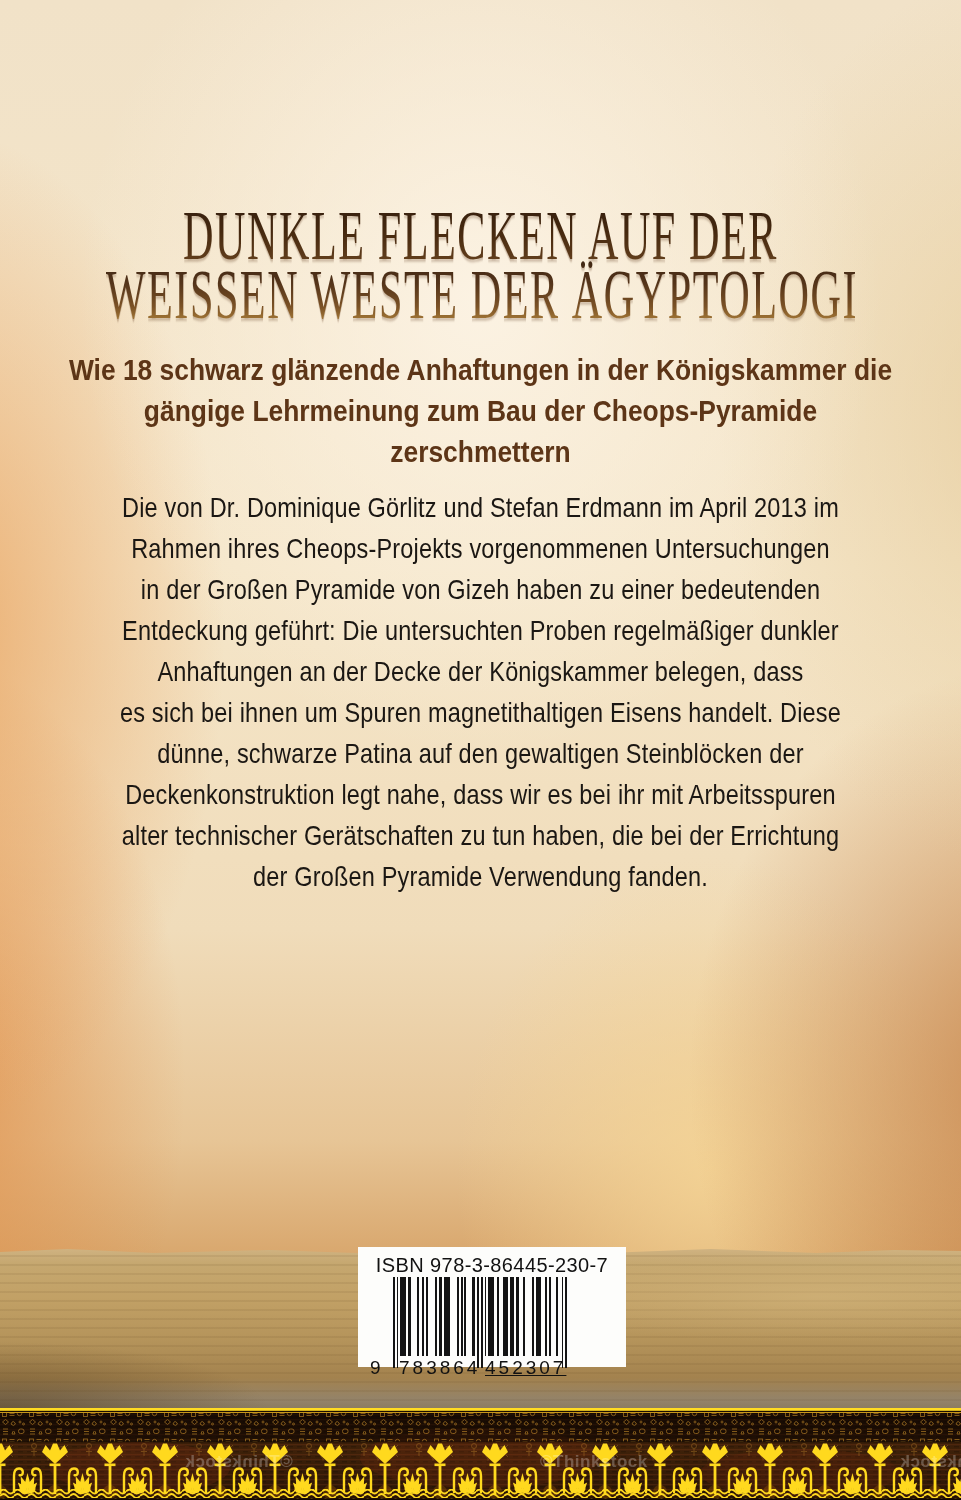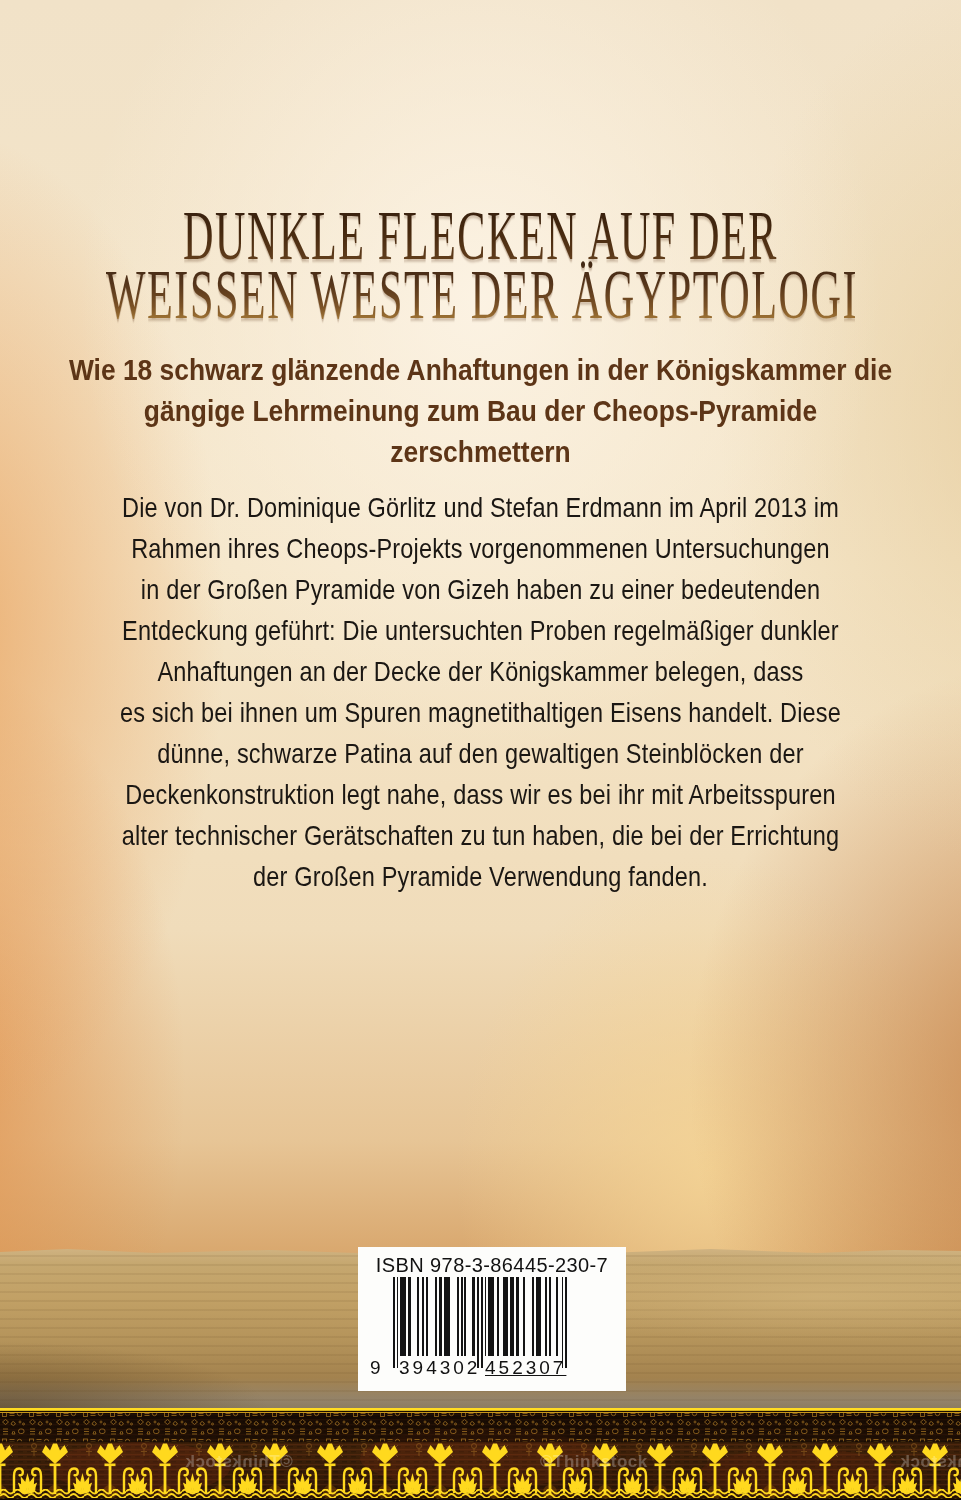--- a/index.html
+++ b/index.html
@@ -53,21 +53,21 @@
     background:
       radial-gradient(40% 60% at 0% 100%, rgba(80,58,28,.55), rgba(80,58,28,0) 70%),
       radial-gradient(50% 40% at 85% 30%, rgba(215,186,130,.5), rgba(215,186,130,0) 70%),
       repeating-linear-gradient(180deg, rgba(96,68,32,0) 0 7px, rgba(96,68,32,.10) 7px 9px),
       linear-gradient(180deg,#d0b382 0%,#c5a76f 10%,#c2a166 30%,#b4935a 58%,#a3824e 80%,#93836a 94%,#8a7a5e 100%);
     clip-path:polygon(0 4px,7% 1px,16% 5px,28% 2px,40% 6px,52% 2px,63% 5px,74% 1px,85% 5px,93% 2px,100% 3px,100% 100%,0 100%);
   }
 
   
   .barcode-panel{
-    top:1247px; left:358px; width:268px; height:144px;
+    top:1247px; left:358px; width:268px; height:120px;
     background:#fdfdfb;
   }
   .isbn-label{
     position:absolute; top:7px; left:0; width:100%; text-align:center;
     font-size:20px; letter-spacing:.4px; color:#121212;
   }
   .barcode-bars{position:absolute; top:30px; left:35px; width:174px; height:91px; fill:#141414; shape-rendering:crispEdges;}
   .bc-digit{position:absolute; top:110px; font-size:19px; color:#121212;}
   .bc-prefix{left:12px;}
   .bc-left{left:41px; width:77px; text-align:center; letter-spacing:3px;}
@@ -155,21 +155,21 @@
         <rect x="78" y="0" width="1" height="43.5"></rect>
         <rect x="79" y="0" width="1" height="43.5"></rect>
         <rect x="80" y="0" width="1" height="43.5"></rect>
         <rect x="83" y="0" width="1" height="43.5"></rect>
         <rect x="85" y="0" width="1" height="43.5"></rect>
         <rect x="89" y="0" width="1" height="43.5"></rect>
         <rect x="92" y="0" width="1" height="50"></rect>
         <rect x="94" y="0" width="1" height="50"></rect>
       </svg>
     <div class="bc-digit bc-prefix">9</div>
-    <div class="bc-digit bc-left">394302</div>
+    <div class="bc-digit bc-left">783864</div>
     <div class="bc-digit bc-right">452307</div>
   </div>
 
   <div class="abs border-wrap">
     <svg width="961" height="92" viewBox="0 0 961 92" preserveAspectRatio="none" xmlns="http://www.w3.org/2000/svg" xmlns:xlink="http://www.w3.org/1999/xlink">
       <defs>
         <linearGradient id="bbg" x1="0" y1="0" x2="0" y2="1">
           <stop offset="0" stop-color="#1b0c03"></stop>
           <stop offset="0.45" stop-color="#3e2109"></stop>
           <stop offset="1" stop-color="#2a1405"></stop>

